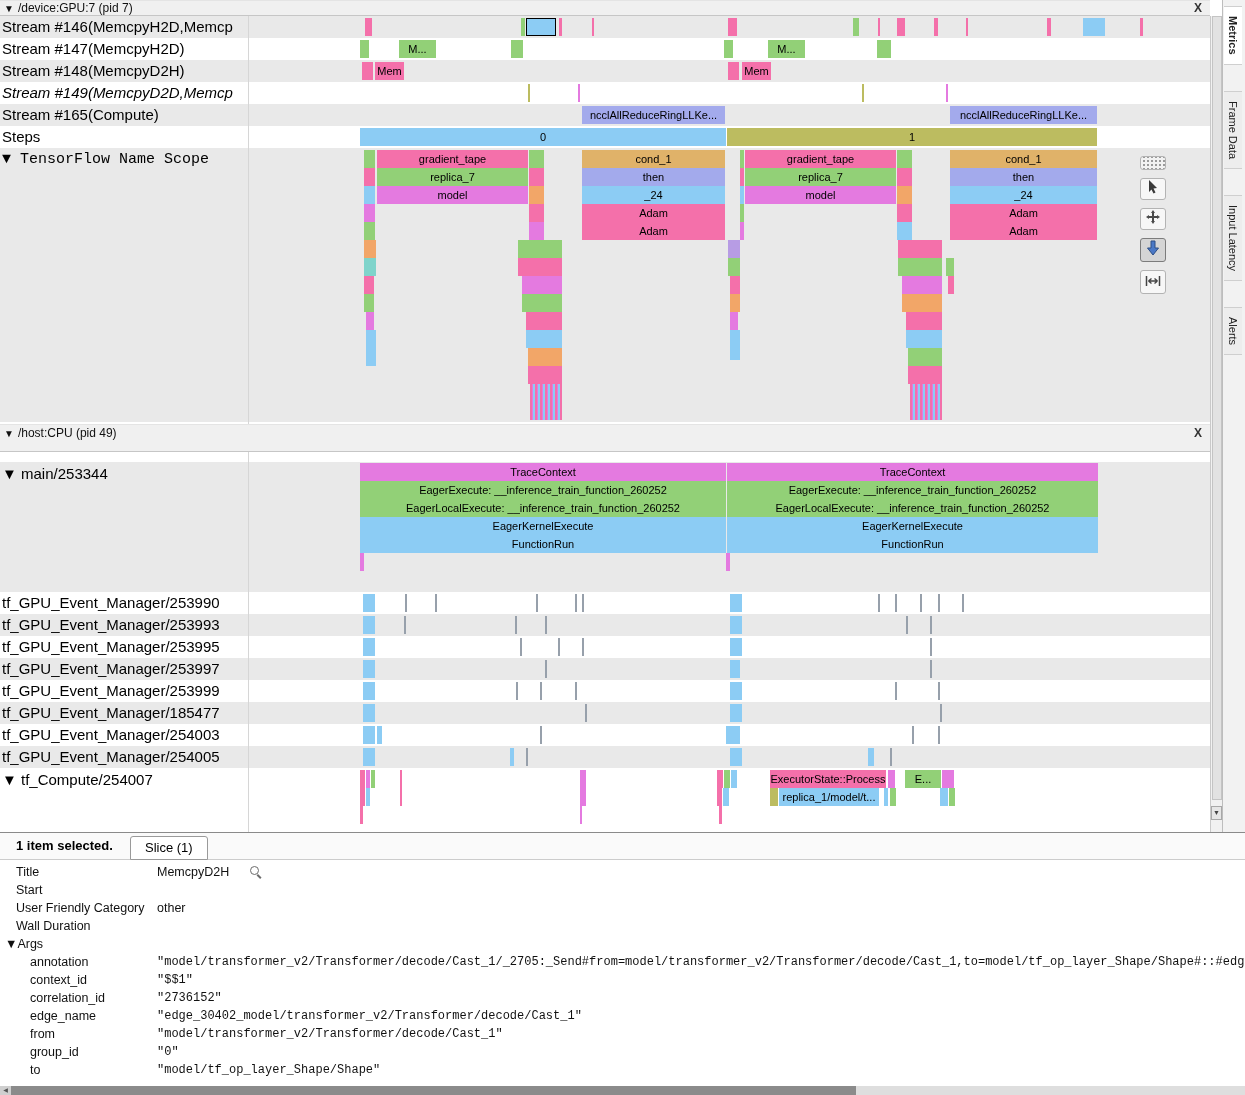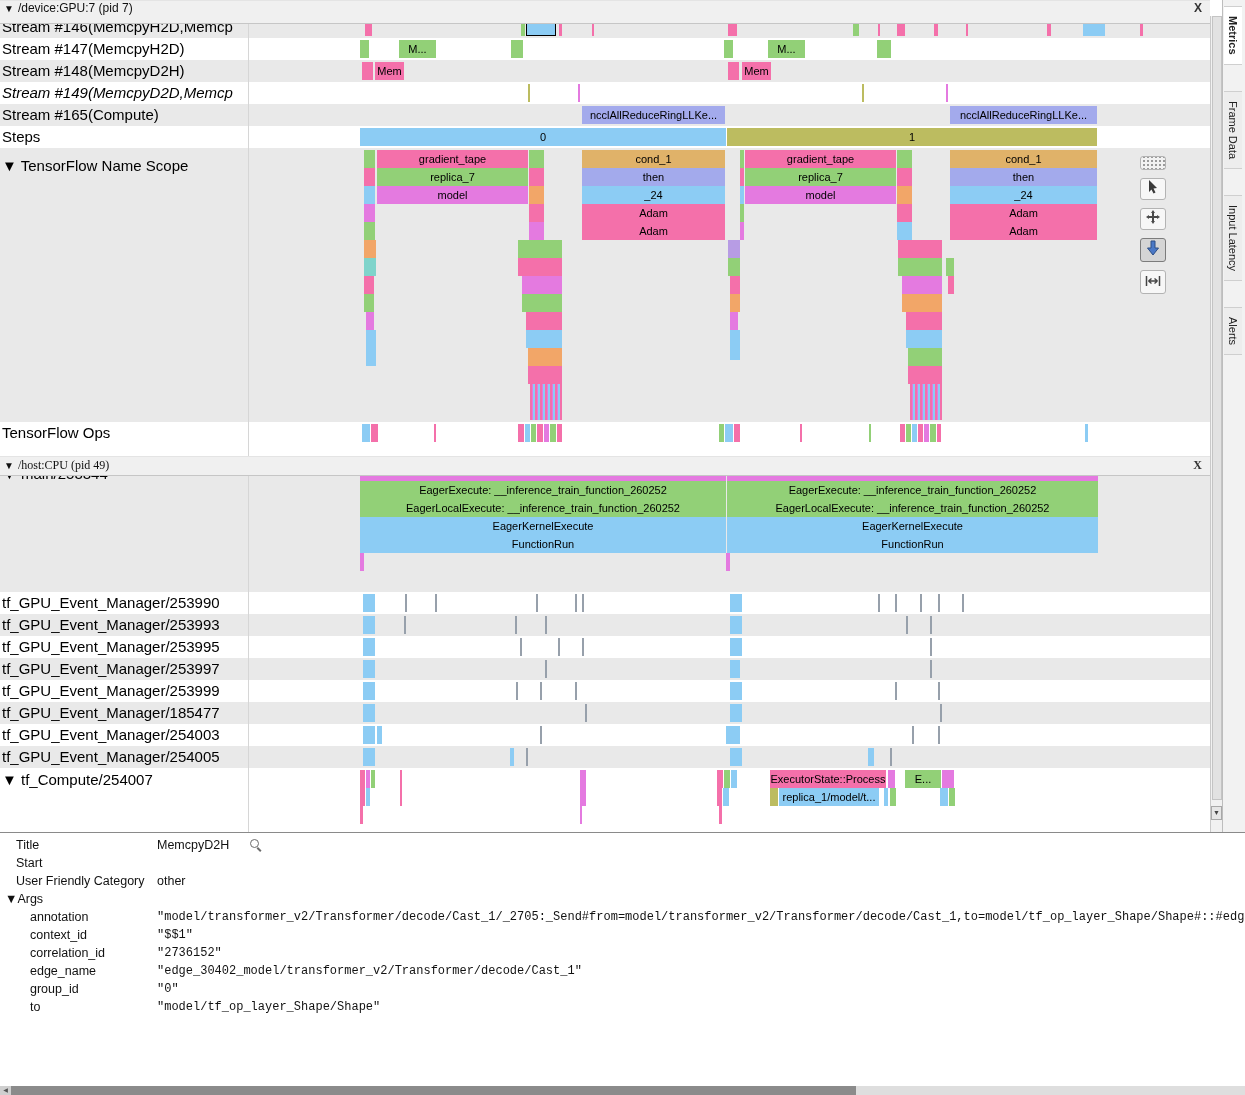--- a/index.html
+++ b/index.html
@@ -73,21 +73,21 @@
         <div class="row-label" style="top: 40px;">Stream #147(MemcpyH2D)</div>
         <div class="trow shade" style="top: 60px; height: 22px;"></div>
         <div class="row-label" style="top: 62px;">Stream #148(MemcpyD2H)</div>
         <div class="trow plain" style="top: 82px; height: 22px;"></div>
         <div class="row-label" style="top: 84px; font-style: italic;">Stream #149(MemcpyD2D,Memcp</div>
         <div class="trow shade" style="top: 104px; height: 22px;"></div>
         <div class="row-label" style="top: 106px;">Stream #165(Compute)</div>
         <div class="trow plain" style="top: 126px; height: 22px;"></div>
         <div class="row-label" style="top: 128px;">Steps</div>
         <div class="trow shade" style="top: 148px; height: 274px;"></div>
-        <div class="row-label" style="top: 157px;">▼ TensorFlow Name Scope</div>
+        <div class="row-label" style="top: 151px; font-family: Liberation Mono, monospace;">▼ TensorFlow Name Scope</div>
         <div class="trow plain" style="top: 422px; height: 22px;"></div>
         <div class="row-label" style="top: 424px;">TensorFlow Ops</div>
         <div class="trow shade" style="top: 462px; height: 130px;"></div>
         <div class="row-label" style="top: 465px;">▼ main/253344</div>
         <div class="trow plain" style="top: 592px; height: 22px;"></div>
         <div class="row-label" style="top: 594px;">tf_GPU_Event_Manager/253990</div>
         <div class="trow shade" style="top: 614px; height: 22px;"></div>
         <div class="row-label" style="top: 616px;">tf_GPU_Event_Manager/253993</div>
         <div class="trow plain" style="top: 636px; height: 22px;"></div>
         <div class="row-label" style="top: 638px;">tf_GPU_Event_Manager/253995</div>
@@ -317,26 +317,26 @@
         <div class="bar" style="left: 779px; top: 788px; width: 100px; height: 18px; line-height: 18px; background: rgb(140, 204, 244);">replica_1/model/t...</div>
         <div class="bar" style="left: 884px; top: 788px; width: 4px; height: 18px; line-height: 18px; background: rgb(140, 204, 244);"></div>
         <div class="bar" style="left: 890px; top: 788px; width: 6px; height: 18px; line-height: 18px; background: rgb(146, 208, 119);"></div>
         <div class="bar" style="left: 940px; top: 788px; width: 8px; height: 18px; line-height: 18px; background: rgb(140, 204, 244);"></div>
         <div class="bar" style="left: 949px; top: 788px; width: 6px; height: 18px; line-height: 18px; background: rgb(146, 208, 119);"></div>
         <div class="bar" style="left: 360px; top: 806px; width: 3px; height: 18px; line-height: 18px; background: rgb(244, 112, 170);"></div>
         <div class="bar" style="left: 580px; top: 806px; width: 2px; height: 18px; line-height: 18px; background: rgb(228, 122, 224);"></div>
         <div class="bar" style="left: 719px; top: 806px; width: 3px; height: 18px; line-height: 18px; background: rgb(244, 112, 170);"></div>
       </div>
 
-    <div class="proc-header" style="top:0;height:24px;line-height:15px;">
+    <div class="proc-header" style="top:0;height:16px;line-height:15px;">
       <span class="tri">▼</span><span>/device:GPU:7 (pid 7)</span>
       <span class="proc-close">X</span>
     </div>
 
-    <div class="proc-header" style="top:456px;height:20px;line-height:17px;font-family:Liberation Serif, serif;">
+    <div class="proc-header" style="top:424px;height:28px;line-height:17px;">
       <span class="tri">▼</span><span>/host:CPU (pid 49)</span>
       <span class="proc-close">X</span>
     </div>
 
     <div class="palette">
       <div class="tool grip"></div>
       <div class="tool">
         <span><svg width="12" height="14" viewBox="0 0 12 14">
               <path d="M2 0 L10 8 L6.5 8.5 L8.5 12.5 L6.5 13.5 L4.5 9.5 L2 12 Z" fill="#3a3a3a"></path>
             </svg></span>
@@ -366,55 +366,67 @@
   </div>
 
   <div class="side">
       <div class="side-tab active">Metrics</div>
       <div class="side-tab">Frame Data</div>
       <div class="side-tab">Input Latency</div>
       <div class="side-tab">Alerts</div>
     </div>
 
   <div class="detail">
+    <div class="dtabbar">
+      <span class="dsel">1 item selected.</span>
+      <span class="slice-tab">Slice (1)</span>
+    </div>
     <div class="dbody">
       <div>
           <div class="drow">
             <span class="dlabel">Title</span>
             <span class="dvalue">MemcpyD2H</span>
             <span class="mag"></span>
           </div>
           <div class="drow">
             <span class="dlabel">Start</span>
             <span class="dvalue"></span>
           </div>
           <div class="drow">
             <span class="dlabel">User Friendly Category</span>
             <span class="dvalue">other</span>
           </div>
+          <div class="drow">
+            <span class="dlabel">Wall Duration</span>
+            <span class="dvalue"></span>
+          </div>
         </div>
       <div class="drow">
         <span class="dlabel args-toggle"><span>▼</span><span>Args</span></span>
       </div>
       <div>
           <div class="drow">
             <span class="dlabel akey">annotation</span>
             <span class="dvalue mono">"model/transformer_v2/Transformer/decode/Cast_1/_2705:_Send#from=model/transformer_v2/Transformer/decode/Cast_1,to=model/tf_op_layer_Shape/Shape#::#edg</span>
           </div>
           <div class="drow">
             <span class="dlabel akey">context_id</span>
             <span class="dvalue mono">"$$1"</span>
           </div>
           <div class="drow">
             <span class="dlabel akey">correlation_id</span>
             <span class="dvalue mono">"2736152"</span>
           </div>
           <div class="drow">
             <span class="dlabel akey">edge_name</span>
             <span class="dvalue mono">"edge_30402_model/transformer_v2/Transformer/decode/Cast_1"</span>
+          </div>
+          <div class="drow">
+            <span class="dlabel akey">from</span>
+            <span class="dvalue mono">"model/transformer_v2/Transformer/decode/Cast_1"</span>
           </div>
           <div class="drow">
             <span class="dlabel akey">group_id</span>
             <span class="dvalue mono">"0"</span>
           </div>
           <div class="drow">
             <span class="dlabel akey">to</span>
             <span class="dvalue mono">"model/tf_op_layer_Shape/Shape"</span>
           </div>
         </div>

